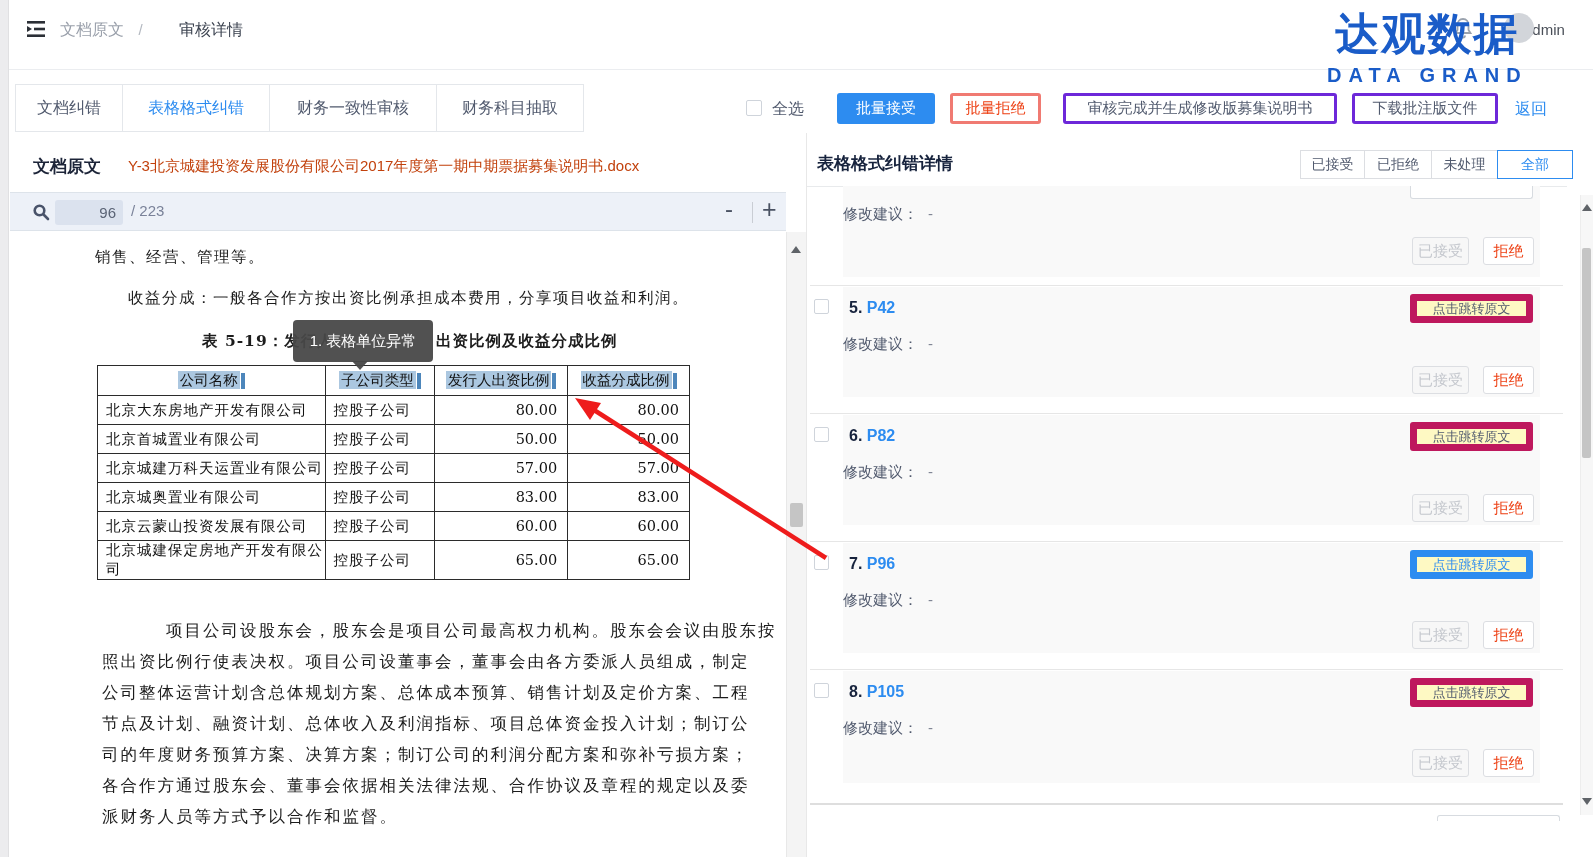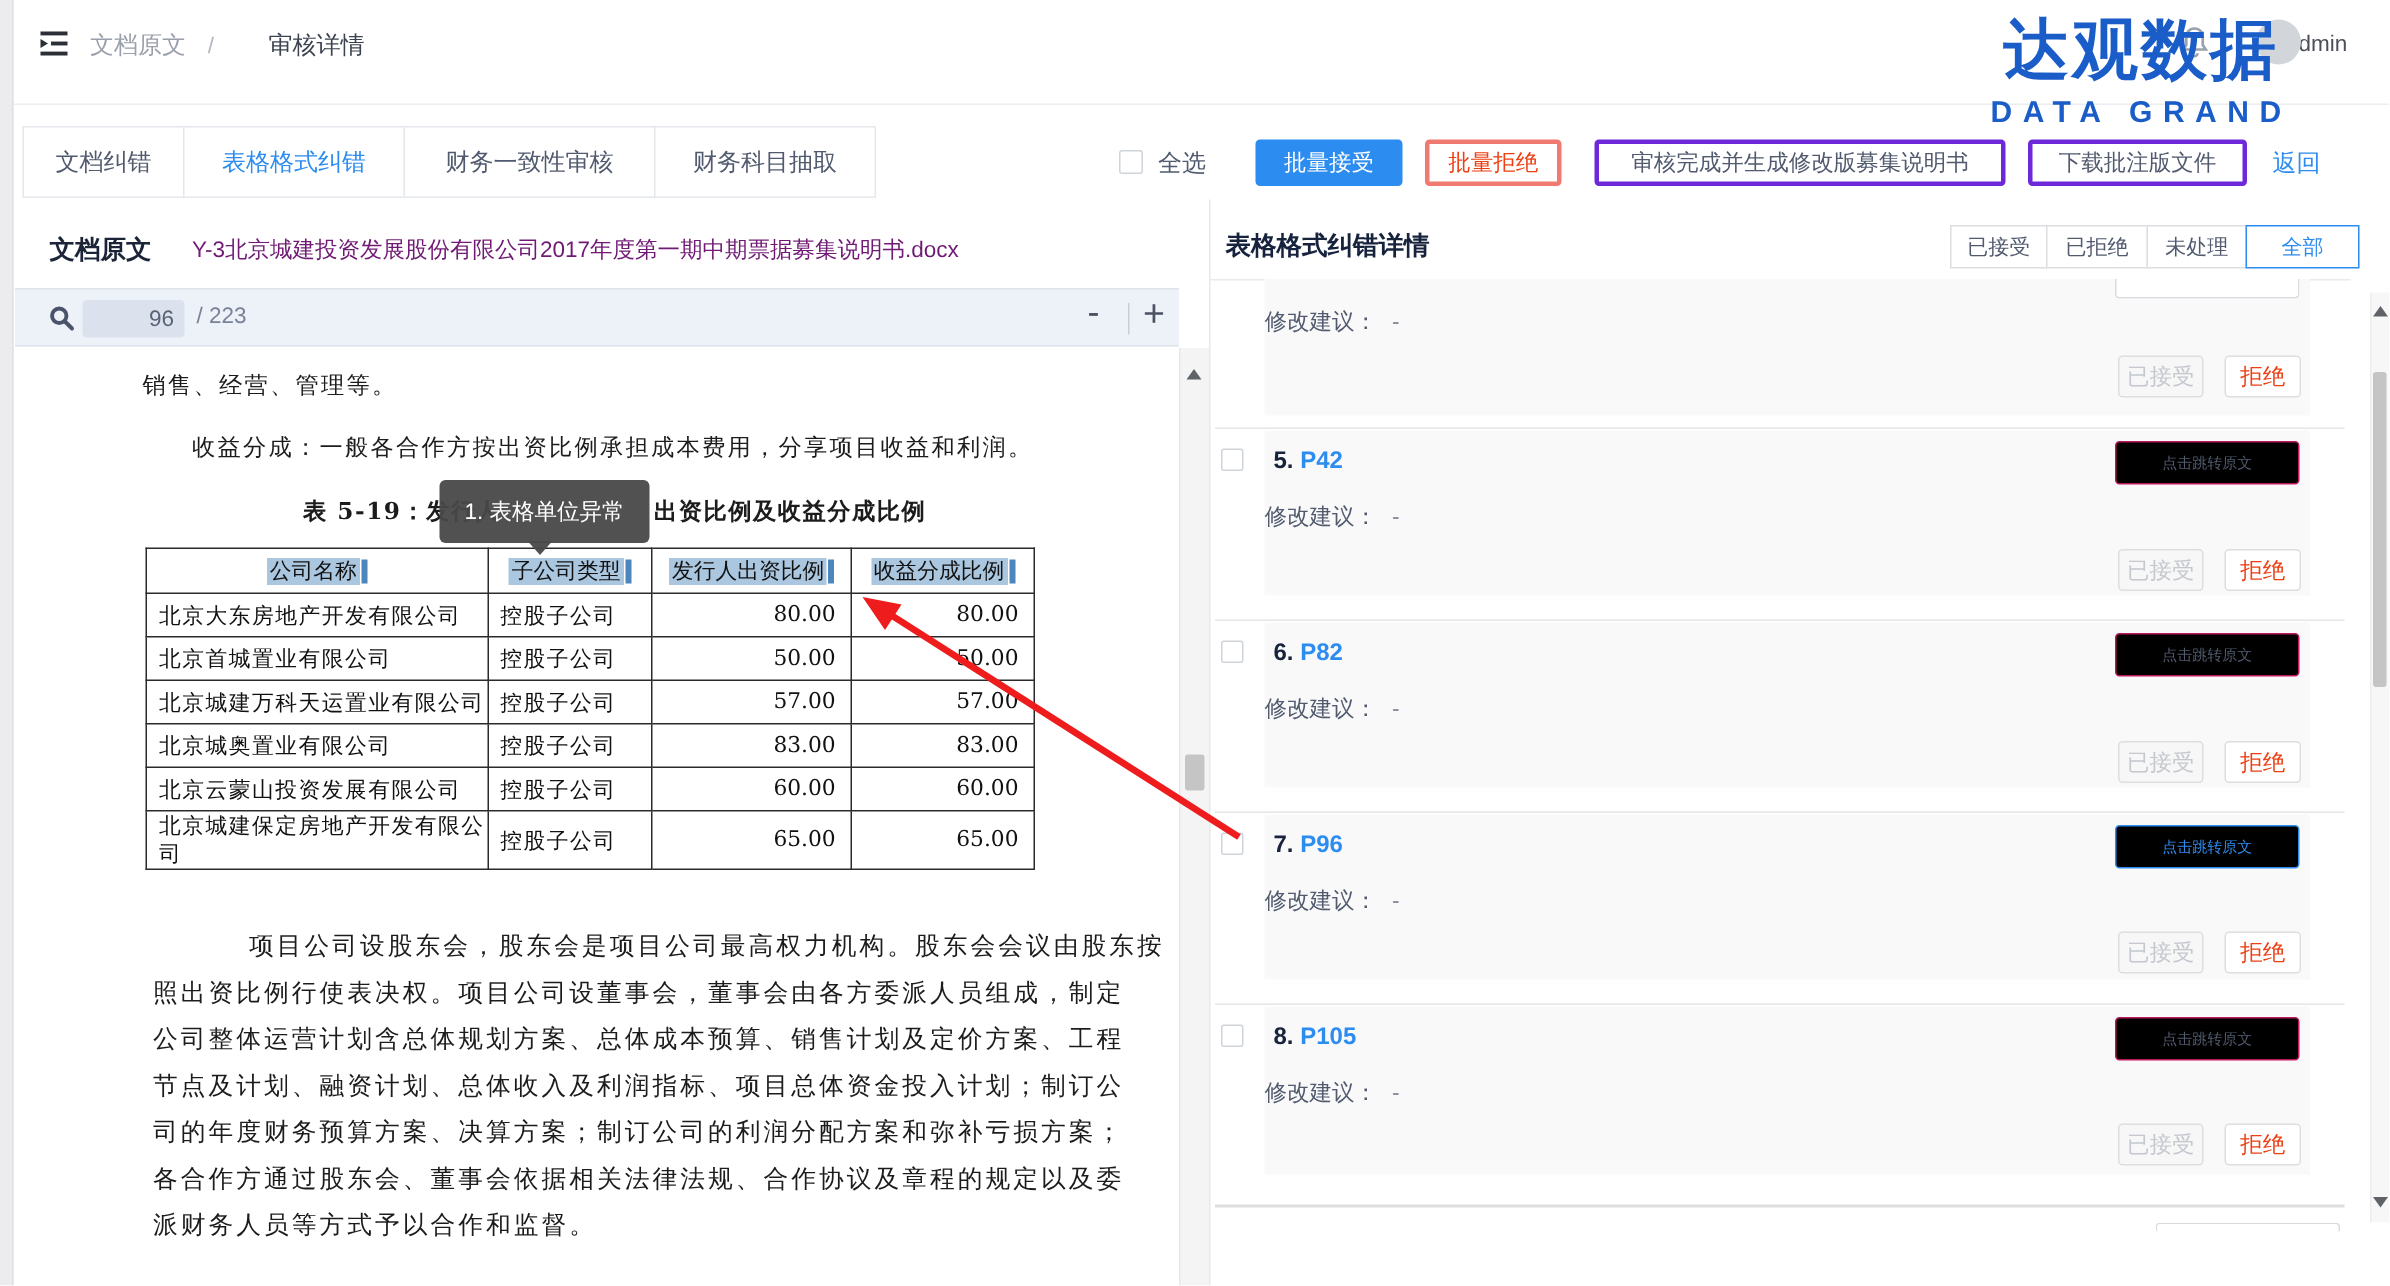--- a/index.html
+++ b/index.html
@@ -30,21 +30,21 @@
   .btn { position:absolute; height:31px; border-radius:3px; font-size:15px; display:flex; align-items:center;
          justify-content:center; border:3px solid #6d28d9; background:#fff; color:#515a6e; cursor:pointer; }
   .btn-primary { background:#2d8cf0; border-color:#2d8cf0; color:#fff; }
   .btn-danger-outline { border-color:#f07a72; color:#ed4014; }
   .link-back { color:#2d8cf0; font-size:16px; }
   .cb { position:absolute; width:16px; height:16px; border:1px solid #cfd4db; border-radius:2px; background:#fff; }
   .cb-label { font-size:16px; color:#515a6e; }
 
   
   .doc-title { font-size:17px; font-weight:bold; color:#1c2438; }
-  .doc-filename { font-size:15px; color:#701a75; }
+  .doc-filename { font-size:15px; color:#c2410c; }
   .doc-toolbar { left:10px; top:192px; width:776px; height:39px; background:#edf1f8; border-top:1px solid #dde3ea; border-bottom:1px solid #dde3ea; }
   .page-input { position:absolute; left:45px; top:7px; width:68px; height:25px; background:#dbe2ee; border:none; border-radius:3px;
                 text-align:right; padding-right:7px; font-size:15px; color:#5a6375; font-family:inherit; }
   .page-total { position:absolute; left:121px; top:9px; font-size:15px; color:#7a8299; }
   .zoom-out { position:absolute; left:715px; top:2px; font-size:24px; color:#4a5263; }
   .zoom-sep { position:absolute; left:742px; top:9px; width:1px; height:21px; background:#c9cdd4; }
   .zoom-in  { position:absolute; left:752px; top:2px; font-size:25px; color:#4a5263; }
 
   .doc-serif { font-family:"DejaVu Serif","Liberation Serif",serif; color:#1c1c1c; }
   .doc-line { position:absolute; font-size:15.5px; letter-spacing:1.5px; white-space:nowrap; }
@@ -80,22 +80,22 @@
   .rv-title { font-size:17px; font-weight:bold; color:#17233d; }
   .filter-btn { position:absolute; top:150px; height:29px; border:1px solid #dcdee2; background:#fff; color:#515a6e;
                 font-size:14px; display:flex; align-items:center; justify-content:center; }
   .filter-btn.active { border-color:#2d8cf0; color:#2d8cf0; z-index:2; }
   .rv-hdr-border { left:807px; top:186px; width:760px; height:1px; background:#e8eaec; }
 
   .item-card { position:absolute; left:843px; width:697px; background:#f9f9f9; }
   .item-sep { position:absolute; left:810px; width:753px; height:1px; background:#e6e6e6; }
   .item-no { font-size:16px; font-weight:bold; color:#17233d; }
   .item-page { font-size:16px; font-weight:bold; color:#2d8cf0; }
-  .jump-btn { position:absolute; width:123px; height:29px; border:1px solid #be185d; background:#000000; border-radius:3px;
-              color:#515a6e; font-size:10px; display:flex; align-items:center; justify-content:center; }
+  .jump-btn { position:absolute; width:123px; height:29px; border:7px solid #be185d; background:#fef9c3; border-radius:3px;
+              color:#515a6e; font-size:13px; display:flex; align-items:center; justify-content:center; }
   .jump-btn.active { border-color:#2d8cf0; color:#2d8cf0; }
   .sugg { position:absolute; font-size:15px; color:#515a6e; }
   .sugg .dash { margin-left:10px; color:#808695; }
   .mini-btn { position:absolute; height:28px; border:1px solid #dcdee2; border-radius:3px; font-size:15px;
               display:flex; align-items:center; justify-content:center; }
   .mini-accept { width:57px; background:#f7f7f7; color:#c5c8ce; }
   .mini-reject { width:51px; background:#fff; color:#ed4014; }
 
   .frag-btn-bottom { position:absolute; left:1410px; top:186px; width:123px; height:13px; background:#fff;
                      border:1px solid #d7dbe0; border-top:none; border-radius:0 0 3px 3px; }

